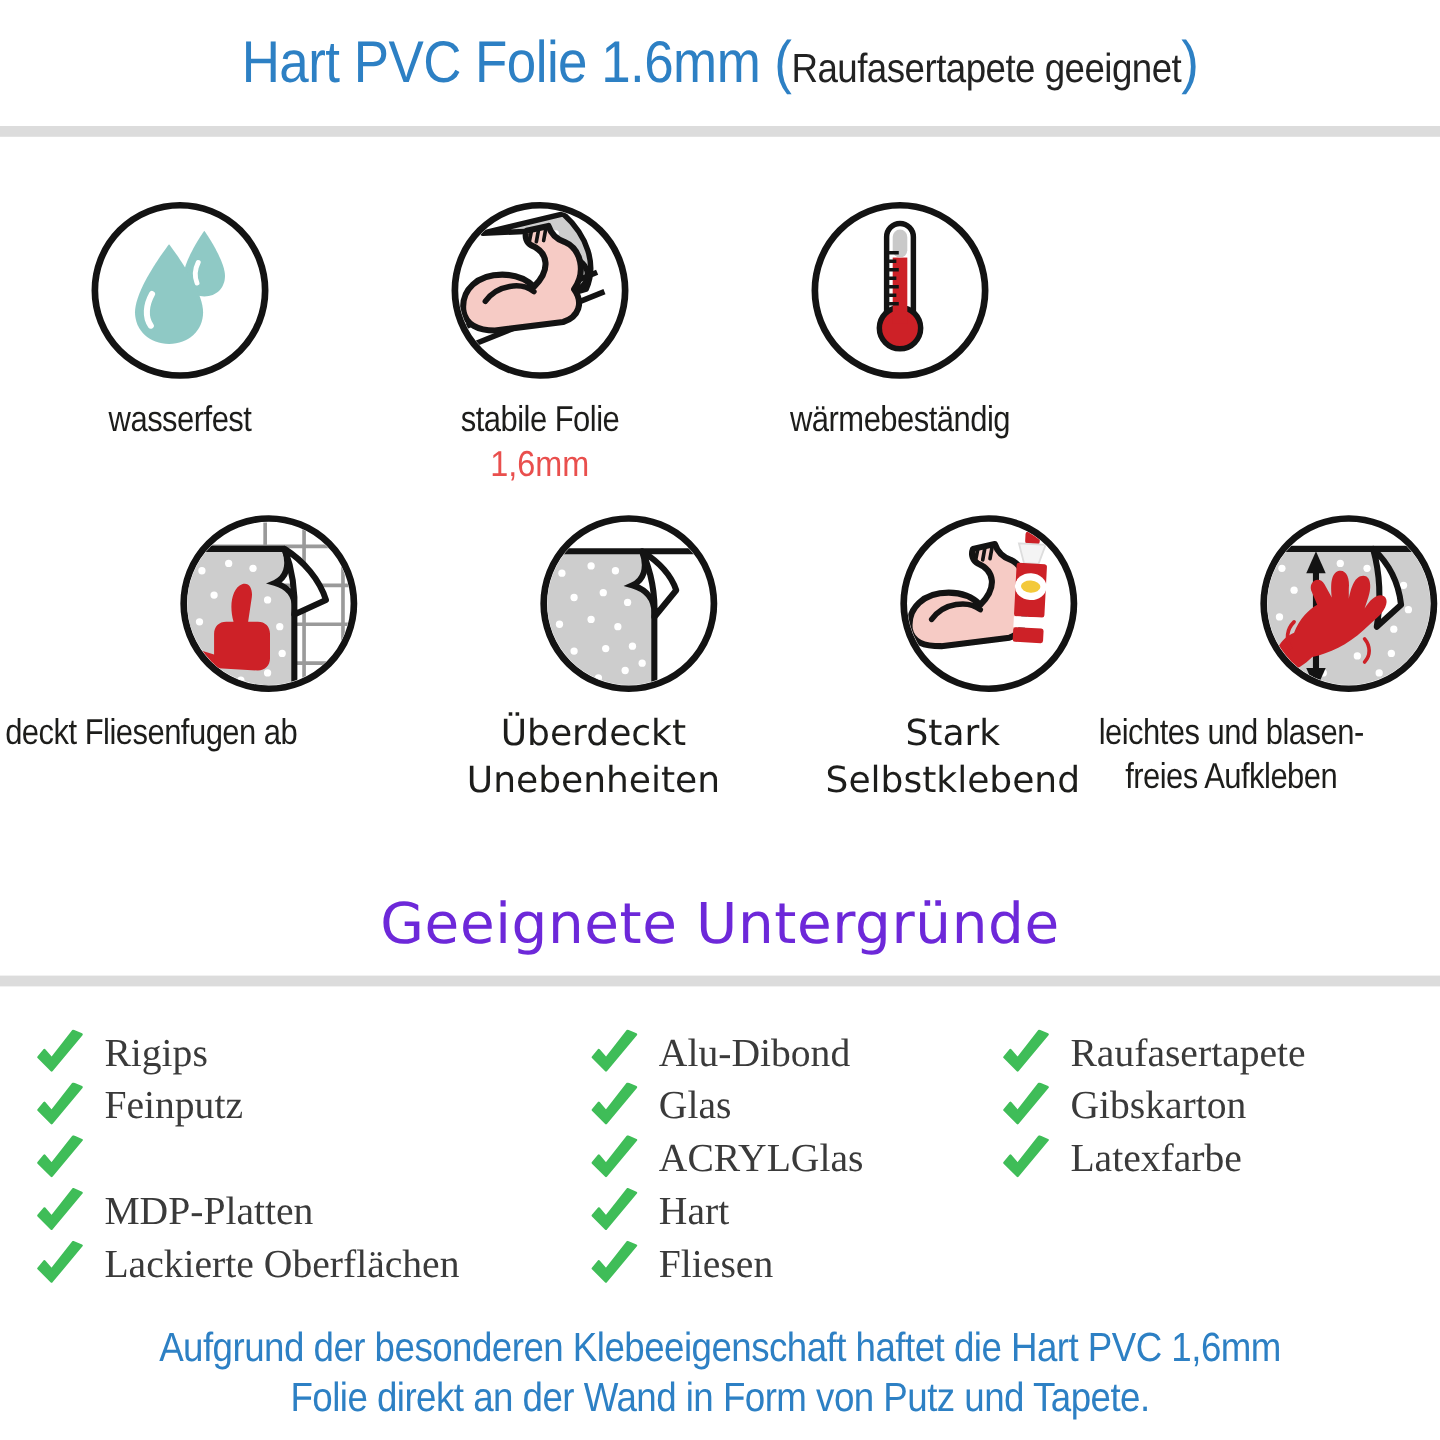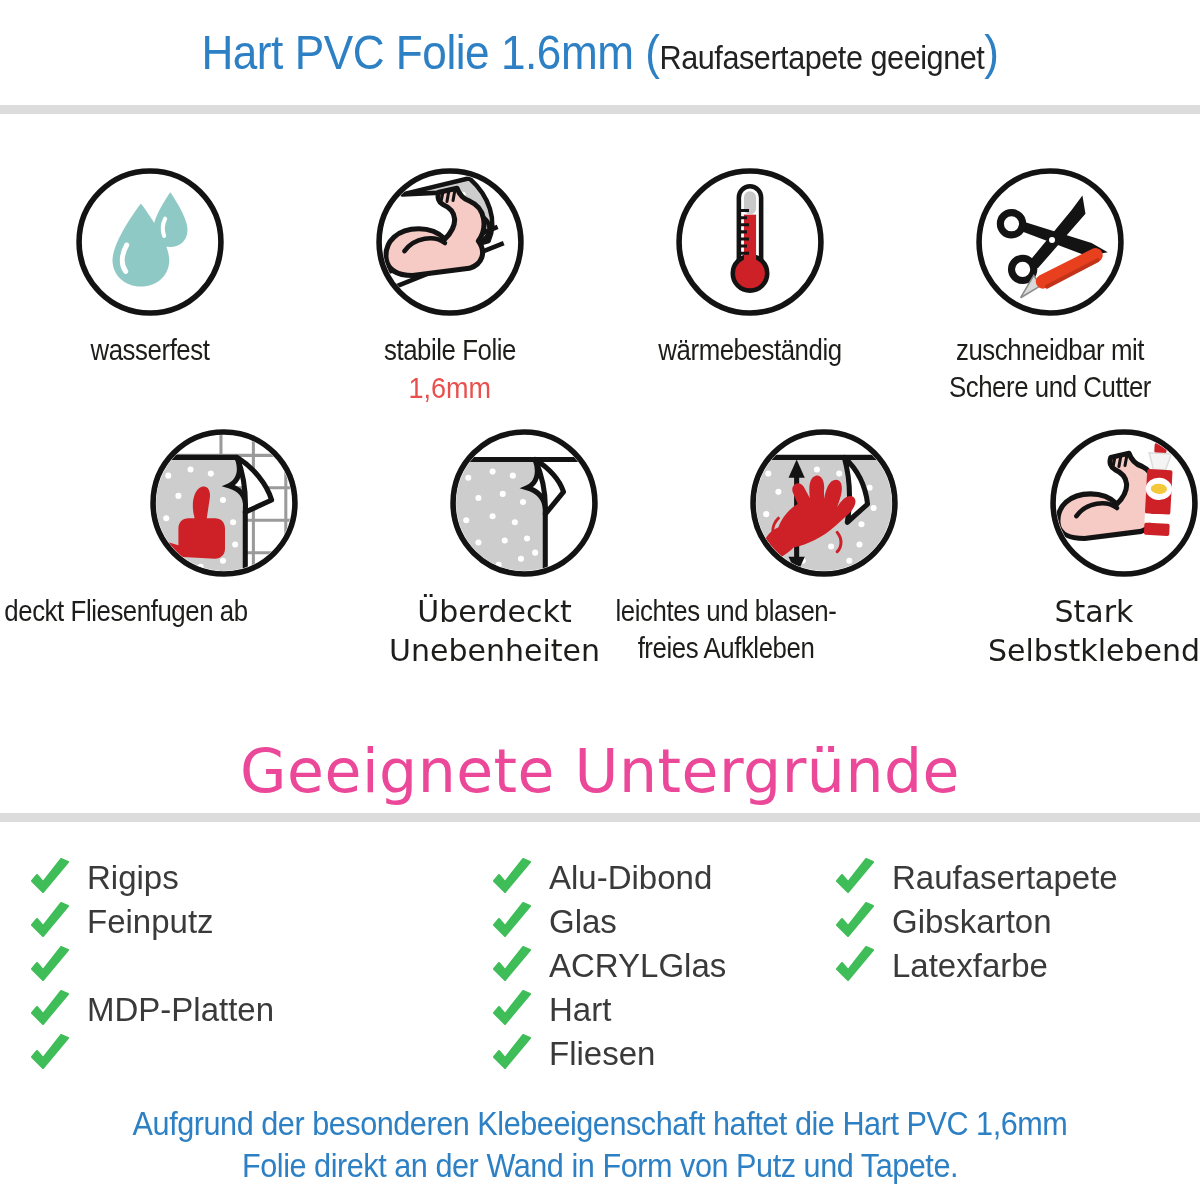--- a/index.html
+++ b/index.html
@@ -30,30 +30,30 @@
     margin-top:13px; font-size:30px; line-height:37px; text-align:center;
     white-space:pre-line; color:#1d1d1b;
   }
   .narrow { transform:scaleX(0.86); transform-origin:50% 0; letter-spacing:-0.5px; width:116%; }
   .cap2 { font-size:30px; line-height:40px; color:#e94f4d; text-align:center;
           transform:scaleX(0.9); transform-origin:50% 0; }
   .geo-cap { font-family:"DejaVu Sans", sans-serif; font-size:30px; line-height:39px;
              font-weight:400; letter-spacing:0; }
   
   .section-heading {
-    margin-top:44px; height:56px; text-align:center; font-size:60px; line-height:56px;
-    color:#ec4899; font-family:"DejaVu Sans", sans-serif; font-weight:400; letter-spacing:0.5px;
+    margin-top:44px; height:56px; text-align:center; font-size:47px; line-height:56px;
+    color:#6d28d9; font-family:"DejaVu Sans", sans-serif; font-weight:400; letter-spacing:0.5px;
   }
   .checks { display:flex; padding:34px 0 0 28px; }
   .check-col-1 { width:462px; }
   .check-col-2 { width:343px; }
   .check-col-3 { width:360px; }
   .check-item { display:flex; align-items:center; height:44px; gap:17px; }
   .check-glyph { width:42px; height:40px; flex:0 0 42px; }
-  .check-label { font-size:33px; color:#3a3a3a; font-family:Liberation Sans, sans-serif;
+  .check-label { font-size:33px; color:#3a3a3a; font-family:Liberation Serif, serif;
                  white-space:nowrap; }
   
   .footer {
     margin-top:26px; text-align:center; font-size:34px; line-height:42px;
     color:#2d80c4; white-space:pre-line; transform:scaleX(0.9); letter-spacing:-0.5px;
   }
   .hidden-defs { position:absolute; width:0; height:0; overflow:hidden; }
 </style>
 </head>
 <body>
@@ -112,35 +112,20 @@
       <circle cx="75" cy="75" r="70" fill="#fff" stroke="#131313" stroke-width="5.5"></circle>
       <rect x="64" y="20" width="22" height="84" rx="11" fill="#ffffff" stroke="#131313" stroke-width="4.5"></rect>
       <circle cx="75" cy="106" r="17" fill="#cd2127" stroke="#131313" stroke-width="4.5"></circle>
       <rect x="69" y="48" width="12" height="54" fill="#cd2127"></rect>
       <rect x="69" y="25" width="12" height="23" rx="6" fill="#c9c9c9"></rect>
       <path d="M66,44 h8 M66,51 h6 M66,58 h8 M66,65 h6 M66,72 h8 M66,79 h6 M66,86 h8" stroke="#131313" stroke-width="3"></path>
     </svg>
     <div class="cap narrow">wärmebeständig</div>
   </div>
 
-  <div class="cell">
-    <svg class="badge" viewBox="0 0 150 150">
-      <circle cx="75" cy="75" r="70" fill="#fff" stroke="#131313" stroke-width="5.5"></circle>
-      <path d="M46,54 L116,76 L132,85 L112,89 L43,63 Z" fill="#131313"></path>
-      <path d="M53,96 L96,44 L107,29 L110,47 L63,101 Z" fill="#131313"></path>
-      <circle cx="37" cy="57" r="11" fill="none" stroke="#131313" stroke-width="7"></circle>
-      <circle cx="48" cy="102" r="11" fill="none" stroke="#131313" stroke-width="7"></circle>
-      <circle cx="77" cy="73" r="3" fill="#ffffff"></circle>
-      <path d="M46,130 L66,118 L59,108 Z" fill="#d9d9d9" stroke="#8a8a8a" stroke-width="1.5"></path>
-      <path d="M68,114 L120,88" stroke="#e8401f" stroke-width="14" stroke-linecap="round"></path>
-      <path d="M72,119 L122,93" stroke="#c3331a" stroke-width="4" stroke-linecap="round"></path>
-    </svg>
-    <div class="cap narrow">zuschneidbar mit
-Schere und Cutter</div>
-  </div>
 </div>
 
 <div class="features row2">
 
   <div class="cell">
     <svg class="badge" viewBox="0 0 150 150">
       <circle cx="75" cy="75" r="70" fill="#fff" stroke="#131313" stroke-width="5.5"></circle>
       <clipPath id="c5">
           <circle cx="75" cy="75" r="67"></circle>
         </clipPath>
@@ -198,20 +183,45 @@
           <circle cx="26" cy="134" r="3"></circle>
             <circle cx="50" cy="136" r="3"></circle>
             <circle cx="72" cy="130" r="3"></circle>
           <circle cx="86" cy="124" r="3"></circle>
         </g>
         <path d="M86,32 C100,41 110,52 114,64 L96,86 C97,66 93,48 86,32 Z" fill="#ffffff" stroke="#131313" stroke-width="5" stroke-linejoin="round"></path>
       </g>
     </svg>
     <div class="cap geo-cap">Überdeckt
 Unebenheiten</div>
+  </div>
+
+  <div class="cell">
+    <svg class="badge" viewBox="0 0 150 150">
+      <circle cx="75" cy="75" r="70" fill="#fff" stroke="#131313" stroke-width="5.5"></circle>
+      <clipPath id="c7">
+          <circle cx="75" cy="75" r="67"></circle>
+        </clipPath>
+      <g clip-path="url(#c7)">
+        <path d="M10,96 C8,78 22,66 42,66 C54,66 62,70 68,76 C82,62 80,48 66,42 C62,40 60,35 62,30 L80,26 C82,32 87,37 93,39 C104,44 108,60 100,74 C108,85 104,99 92,103 L36,110 C22,110 12,107 10,96 Z" fill="#f6cbc5" stroke="#131313" stroke-width="5" stroke-linejoin="round"></path>
+        <path d="M28,88 C38,74 58,72 68,80" fill="none" stroke="#131313" stroke-width="4.5" stroke-linecap="round"></path>
+        <path d="M66,30 L64,40 M72,28 L70,39 M78,27 L76,38" stroke="#131313" stroke-width="3" stroke-linecap="round"></path>
+        <g transform="rotate(3 109 60)">
+          <rect x="103" y="16" width="12" height="10" rx="2" fill="#cd2127"></rect>
+          <path d="M98,26 L120,26 L115,42 L103,42 Z" fill="#f4f4f4" stroke="#dddddd" stroke-width="1.5"></path>
+          <rect x="97" y="42" width="25" height="44" rx="2" fill="#cd2127"></rect>
+          <ellipse cx="109.5" cy="61" rx="13" ry="11" fill="#ffffff"></ellipse>
+          <ellipse cx="109.5" cy="61" rx="8" ry="5" fill="#f3c93b"></ellipse>
+          <rect x="97" y="86" width="25" height="9" fill="#ffffff"></rect>
+          <rect x="97" y="95" width="25" height="12" rx="2" fill="#cd2127"></rect>
+        </g>
+      </g>
+    </svg>
+    <div class="cap geo-cap">Stark
+Selbstklebend</div>
   </div>
 
   <div class="cell">
     <svg class="badge" viewBox="0 0 150 150">
       <circle cx="75" cy="75" r="70" fill="#fff" stroke="#131313" stroke-width="5.5"></circle>
       <clipPath id="c8">
           <circle cx="75" cy="75" r="67"></circle>
         </clipPath>
       <g clip-path="url(#c8)">
         <rect x="4" y="30" width="142" height="116" fill="#cdcdcd"></rect>
@@ -238,45 +248,20 @@
         <path d="M48,32 L40,50 L56,50 Z" fill="#131313"></path>
         <path d="M48,146 L40,128 L56,128 Z" fill="#131313"></path>
         <path d="M16,128 C12,116 18,104 30,99 C34,88 42,80 49,76 L44,64 C42,56 51,52 55,59 L61,70 C60,60 60,50 67,48 C73,47 76,54 75,63 L75,71 C77,61 80,52 87,52 C93,52 94,61 91,70 L88,79 C93,71 99,66 104,69 C108,72 106,79 100,85 L87,97 C74,109 59,116 45,119 C36,128 25,134 16,128 Z" fill="#cd2127"></path>
         <path d="M30,90 C24,96 23,104 27,111" stroke="#cd2127" stroke-width="3" fill="none" stroke-linecap="round"></path>
         <path d="M88,104 C93,110 93,118 88,123" stroke="#cd2127" stroke-width="3" fill="none" stroke-linecap="round"></path>
       </g>
     </svg>
     <div class="cap narrow">leichtes und blasen-
 freies Aufkleben</div>
   </div>
-
-  <div class="cell">
-    <svg class="badge" viewBox="0 0 150 150">
-      <circle cx="75" cy="75" r="70" fill="#fff" stroke="#131313" stroke-width="5.5"></circle>
-      <clipPath id="c7">
-          <circle cx="75" cy="75" r="67"></circle>
-        </clipPath>
-      <g clip-path="url(#c7)">
-        <path d="M10,96 C8,78 22,66 42,66 C54,66 62,70 68,76 C82,62 80,48 66,42 C62,40 60,35 62,30 L80,26 C82,32 87,37 93,39 C104,44 108,60 100,74 C108,85 104,99 92,103 L36,110 C22,110 12,107 10,96 Z" fill="#f6cbc5" stroke="#131313" stroke-width="5" stroke-linejoin="round"></path>
-        <path d="M28,88 C38,74 58,72 68,80" fill="none" stroke="#131313" stroke-width="4.5" stroke-linecap="round"></path>
-        <path d="M66,30 L64,40 M72,28 L70,39 M78,27 L76,38" stroke="#131313" stroke-width="3" stroke-linecap="round"></path>
-        <g transform="rotate(3 109 60)">
-          <rect x="103" y="16" width="12" height="10" rx="2" fill="#cd2127"></rect>
-          <path d="M98,26 L120,26 L115,42 L103,42 Z" fill="#f4f4f4" stroke="#dddddd" stroke-width="1.5"></path>
-          <rect x="97" y="42" width="25" height="44" rx="2" fill="#cd2127"></rect>
-          <ellipse cx="109.5" cy="61" rx="13" ry="11" fill="#ffffff"></ellipse>
-          <ellipse cx="109.5" cy="61" rx="8" ry="5" fill="#f3c93b"></ellipse>
-          <rect x="97" y="86" width="25" height="9" fill="#ffffff"></rect>
-          <rect x="97" y="95" width="25" height="12" rx="2" fill="#cd2127"></rect>
-        </g>
-      </g>
-    </svg>
-    <div class="cap geo-cap">Stark
-Selbstklebend</div>
-  </div>
 </div>
 
 <div class="section-heading">Geeignete Untergründe</div>
 <div class="divider mid"></div>
 
 <div class="checks">
   <div class="check-col-1">
     <div class="check-item">
         <svg class="check-glyph" viewBox="0 0 42 40">
           <use href="#chk"></use>
@@ -297,20 +282,21 @@
     <div class="check-item">
         <svg class="check-glyph" viewBox="0 0 42 40">
           <use href="#chk"></use>
         </svg>
         <span class="check-label">MDP-Platten</span>
       </div>
     <div class="check-item">
         <svg class="check-glyph" viewBox="0 0 42 40">
           <use href="#chk"></use>
         </svg>
+        <span class="check-label">Lackierte Oberflächen</span>
       </div>
   </div>
   <div class="check-col-2">
     <div class="check-item">
         <svg class="check-glyph" viewBox="0 0 42 40">
           <use href="#chk"></use>
         </svg>
         <span class="check-label">Alu-Dibond</span>
       </div>
     <div class="check-item">

